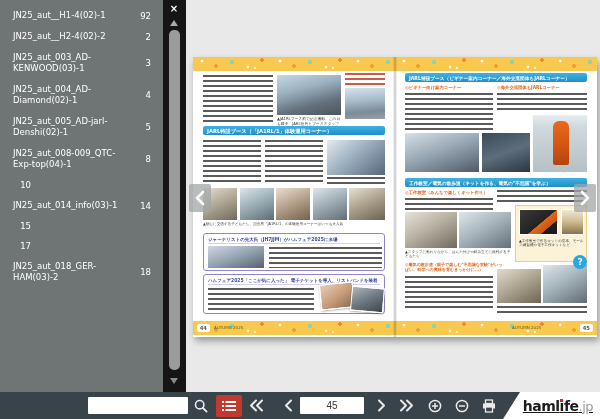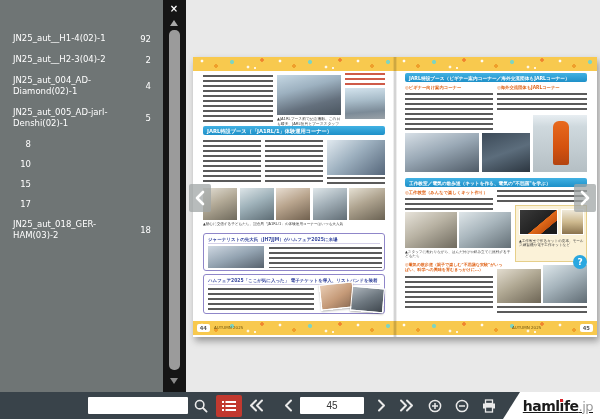--- a/index.html
+++ b/index.html
@@ -2,21 +2,21 @@
 <html><head>
 <meta charset="utf-8">
 <style>
   * { margin:0; padding:0; box-sizing:border-box; }
   html,body { width:600px; height:419px; overflow:hidden; }
   body { font-family:"DejaVu Sans","Liberation Sans",sans-serif; }
   #stage { position:relative; width:600px; height:419px; background:#e9e9e9; overflow:hidden; }
 
   
   #sidebar { position:absolute; left:0; top:0; width:163px; height:392px; background:#6f7575; overflow:hidden; }
-  #toc-list { padding-top:28px; }
+  #toc-list { padding-top:5px; }
   .toc-row { display:flex; align-items:center; padding:5px 12px 5px 13px; cursor:pointer; }
   .toc-label { flex:1; color:#fff; font-size:8.5px; line-height:11px; overflow-wrap:anywhere; padding-right:8px; }
   .toc-page { color:#fff; font-size:8.5px; width:18px; text-align:right; }
 
   #scrollstrip { position:absolute; left:163px; top:0; width:23px; height:392px; background:#151515; }
   #toc-close { position:absolute; left:3px; top:2px; width:16px; height:14px; color:#fff; font-size:10px; font-weight:bold; text-align:center; line-height:14px; cursor:pointer; }
   .tri-up { position:absolute; left:7px; top:20px; width:0; height:0; border-left:4.5px solid transparent; border-right:4.5px solid transparent; border-bottom:6px solid #a9a9a9; }
   .tri-down { position:absolute; left:7px; top:378px; width:0; height:0; border-left:4.5px solid transparent; border-right:4.5px solid transparent; border-top:6px solid #8a8a8a; }
   #scroll-thumb { position:absolute; left:6px; top:30px; width:11px; height:340px; background:#9b9b9b; border-radius:5px; }
 
@@ -223,45 +223,54 @@
   </div>
 
   <div id="sidebar">
     <div id="toc-list">
     <div class="toc-row">
       <span class="toc-label">JN25_aut__H1-4(02)-1</span>
       <span class="toc-page">92</span>
     </div>
 
     <div class="toc-row">
-      <span class="toc-label">JN25_aut__H2-3(04)-2</span>
+      <span class="toc-label">JN25_aut__H2-4(02)-2</span>
       <span class="toc-page">2</span>
     </div>
 
+    <div class="toc-row">
+      <span class="toc-label">JN25_aut_003_AD-KENWOOD(03)-1</span>
+      <span class="toc-page">3</span>
+    </div>
 
     <div class="toc-row">
       <span class="toc-label">JN25_aut_004_AD-Diamond(02)-1</span>
       <span class="toc-page">4</span>
     </div>
 
     <div class="toc-row">
       <span class="toc-label">JN25_aut_005_AD-jarl-Denshi(02)-1</span>
       <span class="toc-page">5</span>
     </div>
 
 
 
     <div class="toc-row">
+      <span class="toc-label">JN25_aut_008-009_QTC-Exp-top(04)-1</span>
       <span class="toc-page">8</span>
     </div>
 
     <div class="toc-row">
       <span class="toc-page">10</span>
     </div>
 
+    <div class="toc-row">
+      <span class="toc-label">JN25_aut_014_info(03)-1</span>
+      <span class="toc-page">14</span>
+    </div>
 
     <div class="toc-row">
       <span class="toc-page">15</span>
     </div>
 
     <div class="toc-row">
       <span class="toc-page">17</span>
     </div>
 
     <div class="toc-row">

